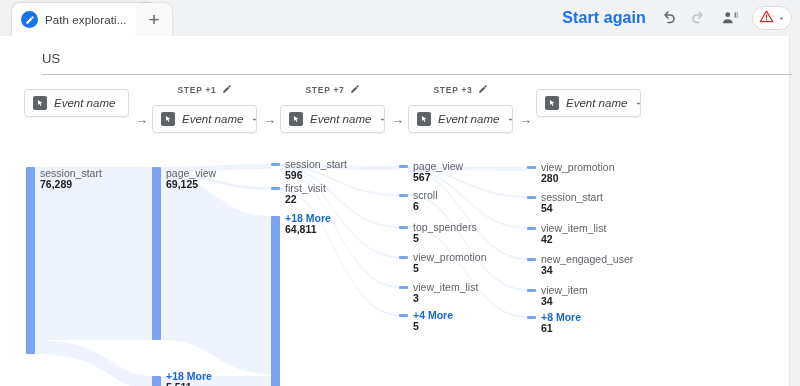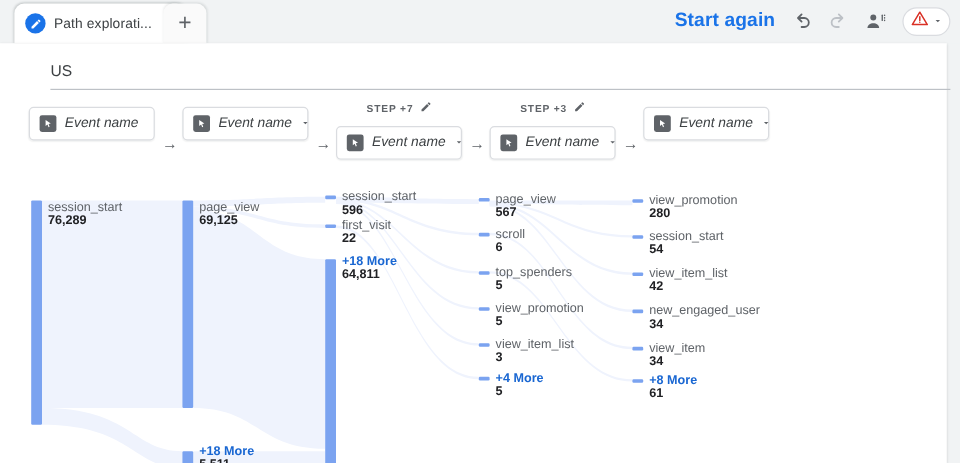--- a/index.html
+++ b/index.html
@@ -195,20 +195,28 @@
             <svg width="8" height="8" viewBox="0 0 24 24" fill="#ffffff">
                 <path d="M6 3l13 9-5.5 1.3L16 20l-2.6 1-2.6-6.6L6 18V3z"></path>
               </svg>
           </span>
           <span class="chip-label">Event name</span>
         </div>
       </div>
       <div class="arrow" style="left:135px;">→</div>
 
       <div class="stepcol" style="left:152px;width:105px;">
+        <div class="steplabel">
+          <span>STEP +1</span>
+          <span class="pencil">
+            <svg width="10" height="10" viewBox="0 0 24 24" fill="#5f6368">
+                <path d="M3 17.25V21h3.75L17.8 9.94l-3.75-3.75L3 17.25zM20.7 7.04a1 1 0 0 0 0-1.41l-2.34-2.34a1 1 0 0 0-1.41 0l-1.83 1.83 3.75 3.75 1.83-1.83z"></path>
+              </svg>
+          </span>
+        </div>
         <div class="chip">
           <span class="chip-icon">
             <svg width="8" height="8" viewBox="0 0 24 24" fill="#ffffff">
                 <path d="M6 3l13 9-5.5 1.3L16 20l-2.6 1-2.6-6.6L6 18V3z"></path>
               </svg>
           </span>
           <span class="chip-label">Event name</span>
           <span class="chip-caret">
             <svg width="9" height="9" viewBox="0 0 24 24" fill="#5f6368">
                 <path d="M7 10l5 5 5-5z"></path>

